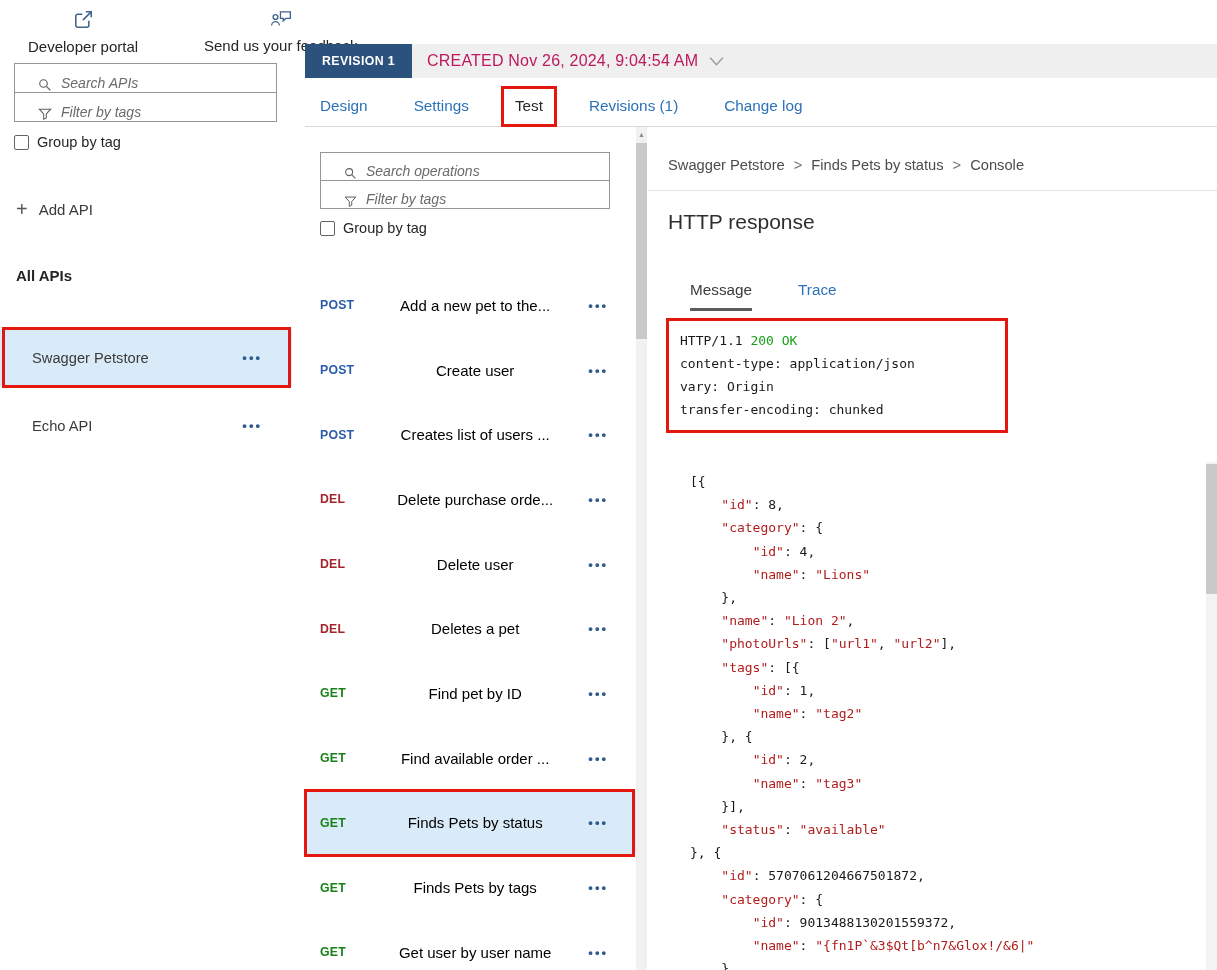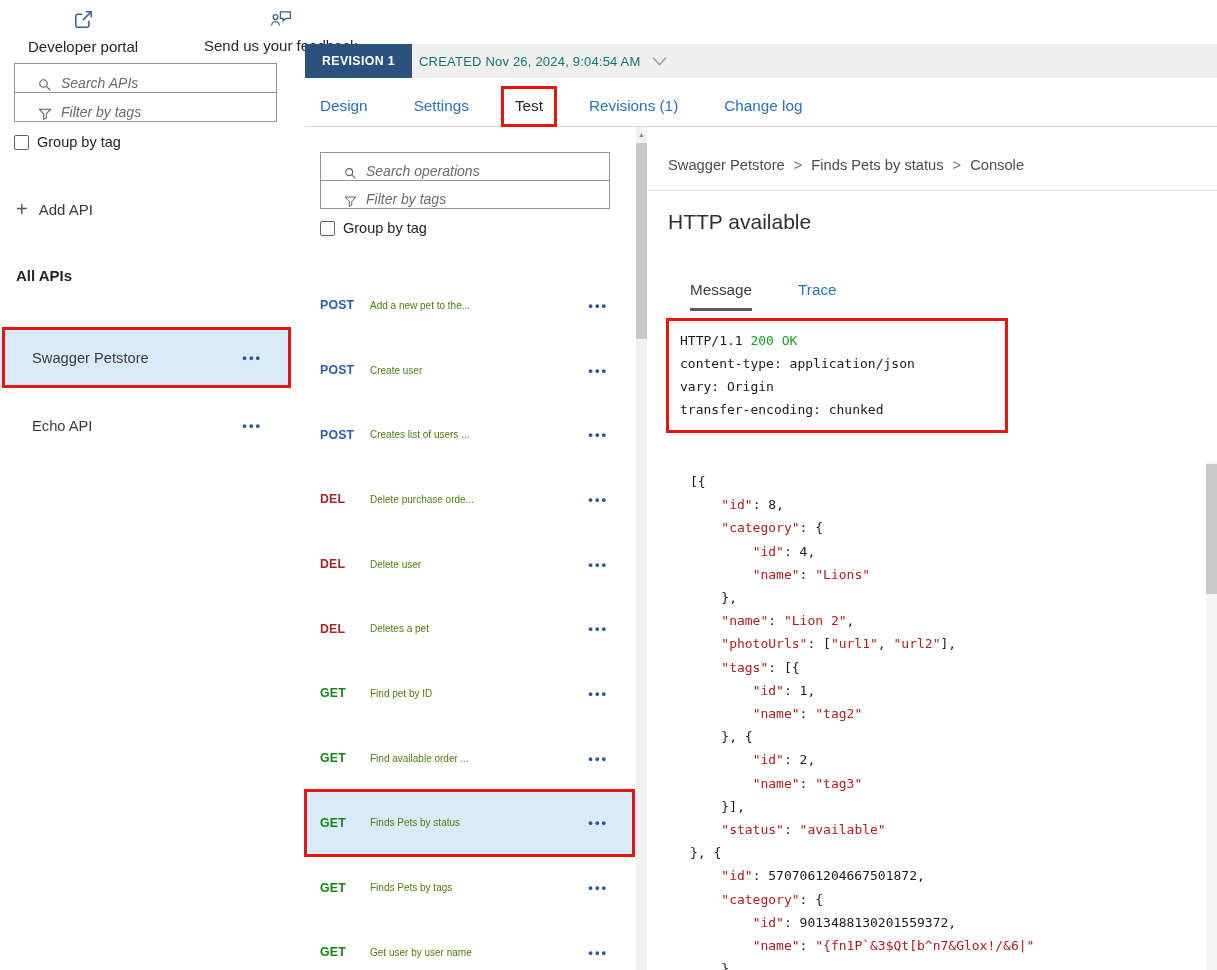--- a/index.html
+++ b/index.html
@@ -52,39 +52,39 @@
   .api-row.annotated::after { inset:-2px 1px -2px 2px; }
   .tab.annotated { position:relative; }
   .tab.annotated::after { inset:-11px -14px -12px -14px; }
   .op-row.annotated::after { inset:-2px 1px -2px -1px; }
 
   
   #revision-bar { position:absolute; left:305px; top:44px; width:912px; height:34px;
     background:#efefef; display:flex; align-items:center; }
   #revision-badge { background:#2a527c; color:#fff; font-weight:700; font-size:12.3px;
     letter-spacing:.4px; height:100%; display:flex; align-items:center; padding:16px 17px; }
-  #created { margin-left:7px; font-size:13px; color:#0f766e; letter-spacing:.2px; }
+  #created { margin-left:15px; font-size:16px; color:#be185d; letter-spacing:.2px; }
   #created-chevron { margin-left:10px; color:#9a9a9a; display:flex; cursor:pointer; }
 
   
   #tabs-row { position:absolute; left:305px; top:86px; width:912px; height:41px;
     border-bottom:1px solid #d8d8d8; display:flex; align-items:center; padding-left:15px; gap:46px; }
   .tab { font-size:15.3px; color:#2b71b8; cursor:pointer; white-space:nowrap; }
   .tab-current { color:#262626; }
 
   
   #ops-list { position:absolute; left:305px; top:273px; width:331px; }
   .op-row { height:64.7px; display:flex; align-items:center; padding:0 14px 0 15px;
     cursor:pointer; position:relative; }
   .op-row.selected { background:#d9eaf8; }
   .op-method { width:50px; flex:none; font-size:12.3px; font-weight:700; letter-spacing:.2px; }
   .m-post { color:#2a5caa; }
   .m-del  { color:#a4262c; }
   .m-get  { color:#188118; }
-  .op-label { flex:1; font-size:10px; color:#4d7c0f; white-space:nowrap; overflow:hidden; }
+  .op-label { flex:1; font-size:15px; color:#000000; white-space:nowrap; overflow:hidden;text-align:center; }
   .op-menu { margin-left:8px; margin-right:14px; }
 
   
   #ops-scrollbar { position:absolute; left:636px; top:127px; width:11px; height:843px; background:#f1f1f1; }
   #ops-scroll-up { height:14px; display:flex; align-items:center; justify-content:center;
     color:#8a8a8a; font-size:7px; }
   #ops-thumb { position:absolute; left:0; top:16px; width:11px; height:196px; background:#c9c9c9; }
   #body-scrollbar { position:absolute; left:1206px; top:462px; width:11px; height:508px; background:#f3f3f3; }
   #body-thumb { position:absolute; left:0; top:2px; width:11px; height:130px; background:#c9c9c9; }
 
@@ -284,21 +284,21 @@
   </div>
 
   <div id="breadcrumb">
       <span class="crumb">Swagger Petstore</span>
       <span class="crumb-sep">&gt;</span>
       <span class="crumb">Finds Pets by status</span>
       <span class="crumb-sep">&gt;</span>
       <span class="crumb">Console</span>
     </div>
   <div id="panel-divider"></div>
-  <div id="http-title">HTTP available</div>
+  <div id="http-title">HTTP response</div>
   <div id="console-tabs">
       <span class="ctab ctab-active">Message</span>
       <span class="ctab ctab-inactive">Trace</span>
     </div>
 
   <div id="headers-box" class="code">
       <div class="code-line"><span class="tok-p">HTTP/1.1 </span><span class="tok-g">200 OK</span></div>
       <div class="code-line"><span class="tok-p">content-type: application/json</span></div>
       <div class="code-line"><span class="tok-p">vary: Origin</span></div>
       <div class="code-line"><span class="tok-p">transfer-encoding: chunked</span></div>

